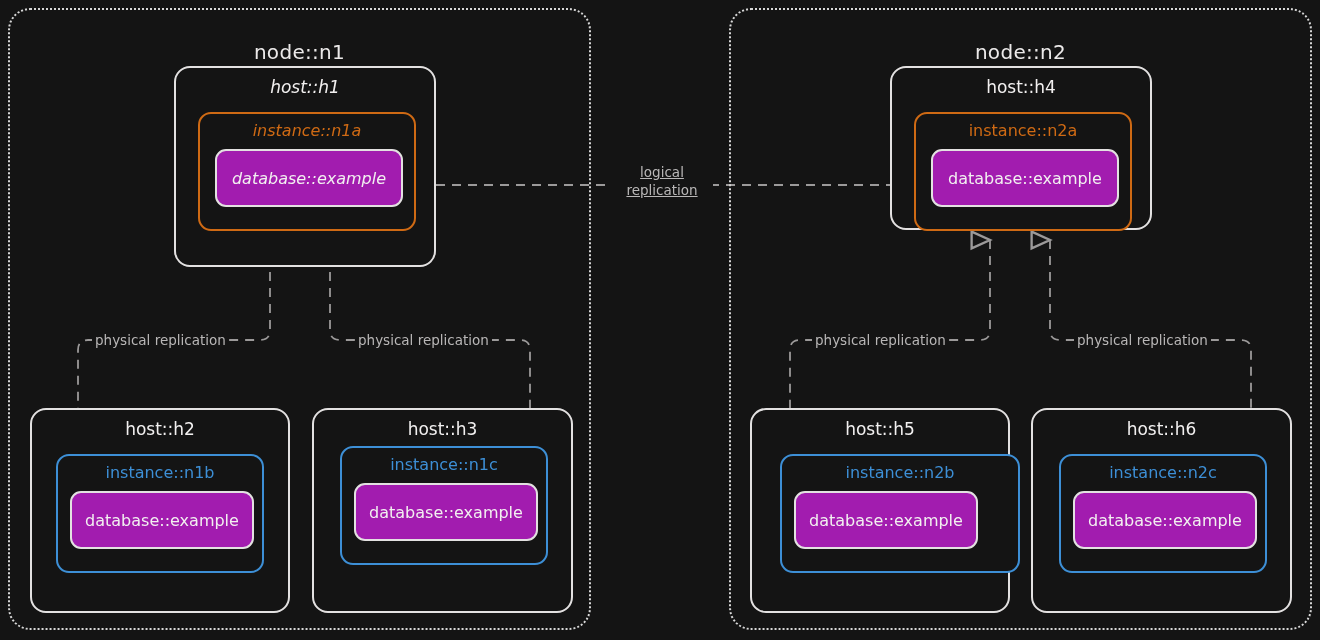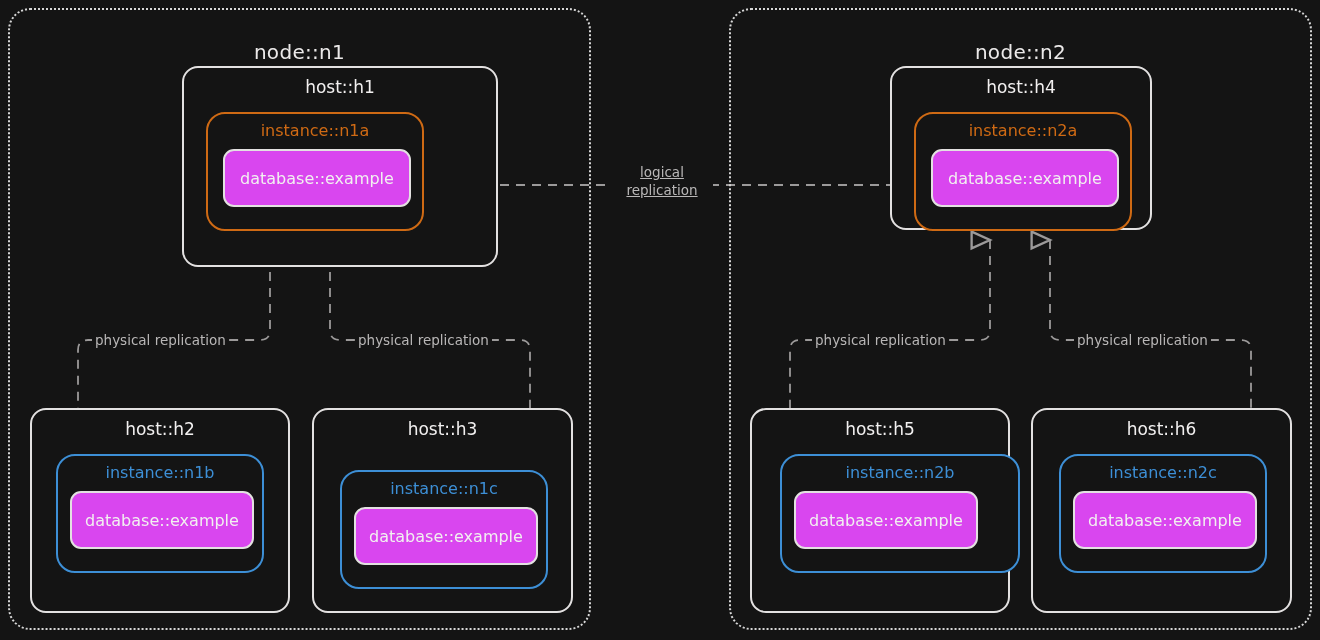--- a/index.html
+++ b/index.html
@@ -62,21 +62,21 @@
     width: 100%;
     text-align: center;
     color: #f2f0f0;
     font-size: 17px;
   }
 
   
   .instance-box {
     position: absolute;
     border: 2px solid #cf6a14;
-    border-radius: 19px;
+    border-radius: 13px;
     box-sizing: border-box;
     background: #141414;
   }
   .instance-box.replica {
     border-color: #3d8fd6;
   }
   .instance-title {
     position: absolute;
     top: 7px;
     left: 0;
@@ -88,21 +88,21 @@
   .instance-box.replica .instance-title {
     color: #3d8fd6;
   }
 
   
   .db-box {
     position: absolute;
     border: 2px solid #e3e1e1;
     border-radius: 11px;
     box-sizing: border-box;
-    background: #d946ef;
+    background: #a21caf;
     display: flex;
     align-items: center;
     justify-content: center;
   }
   .db-label {
     color: #f2f0f0;
     font-size: 16px;
     white-space: nowrap;
   }
 
@@ -159,21 +159,21 @@
 
     <g>
       <path d="M 1050 240 L 1050 330 Q 1050 340 1060 340 L 1241 340 Q 1251 340 1251 350 L 1251 428" fill="none" stroke="#9c9a9a" stroke-width="1.8" stroke-dasharray="9 7" marker-start="url(#ah-up)" marker-end="url(#ah-down)"></path>
     </g>
   </svg>
 
   <div class="node-cluster" style="left:8px; top:8px; width:583px; height:622px;">
     <div class="node-title">node::n1</div>
   </div>
 
-  <div class="host-box" style="left:182px; top:66px; width:316px; height:201px;">
+  <div class="host-box" style="left:174px; top:66px; width:262px; height:201px;font-style:italic;">
     <div class="host-title">host::h1</div>
     <div class="instance-box" style="left:22px; top:44px; width:218px; height:119px;">
       <div class="instance-title">instance::n1a</div>
       <div class="db-box" style="left:15px; top:35px; width:188px; height:58px;">
         <span class="db-label">database::example</span>
       </div>
     </div>
   </div>
 
   <div class="host-box" style="left:30px; top:408px; width:260px; height:205px;">
@@ -181,21 +181,21 @@
     <div class="instance-box replica" style="left:24px; top:44px; width:208px; height:119px;padding-left:8px;">
       <div class="instance-title">instance::n1b</div>
       <div class="db-box" style="left:12px; top:35px; width:184px; height:58px;">
         <span class="db-label">database::example</span>
       </div>
     </div>
   </div>
 
   <div class="host-box" style="left:312px; top:408px; width:261px; height:205px;">
     <div class="host-title">host::h3</div>
-    <div class="instance-box replica" style="left:26px; top:60px; width:208px; height:119px;">
+    <div class="instance-box replica" style="left:26px; top:36px; width:208px; height:119px;">
       <div class="instance-title">instance::n1c</div>
       <div class="db-box" style="left:12px; top:35px; width:184px; height:58px;">
         <span class="db-label">database::example</span>
       </div>
     </div>
   </div>
 
   <div class="node-cluster" style="left:729px; top:8px; width:583px; height:622px;">
     <div class="node-title">node::n2</div>
   </div>

